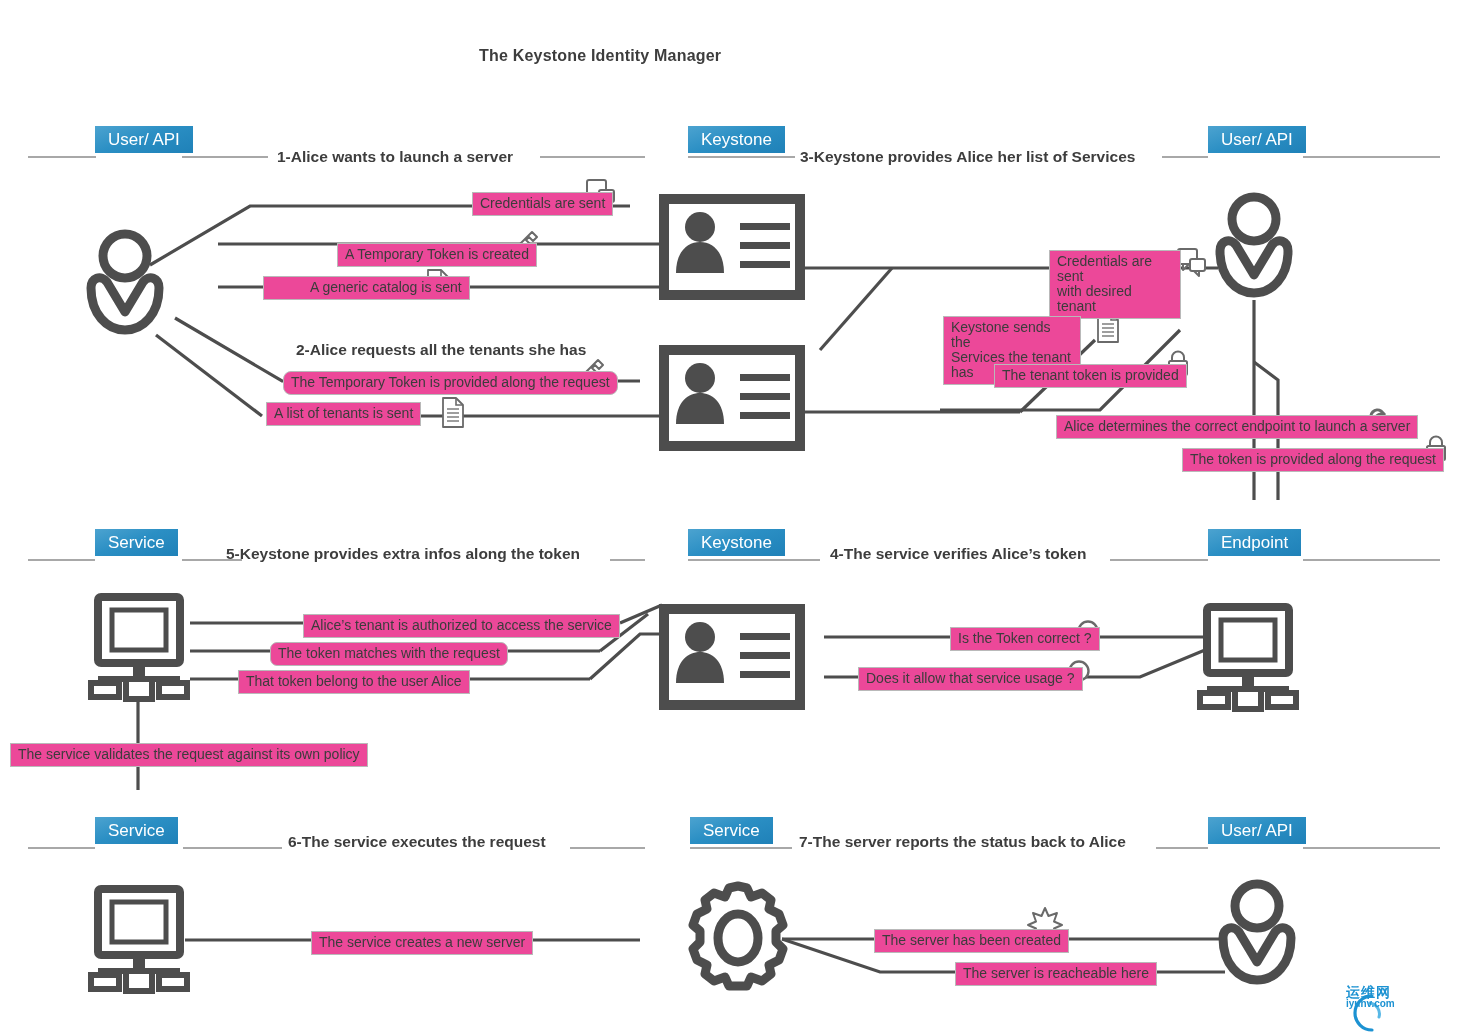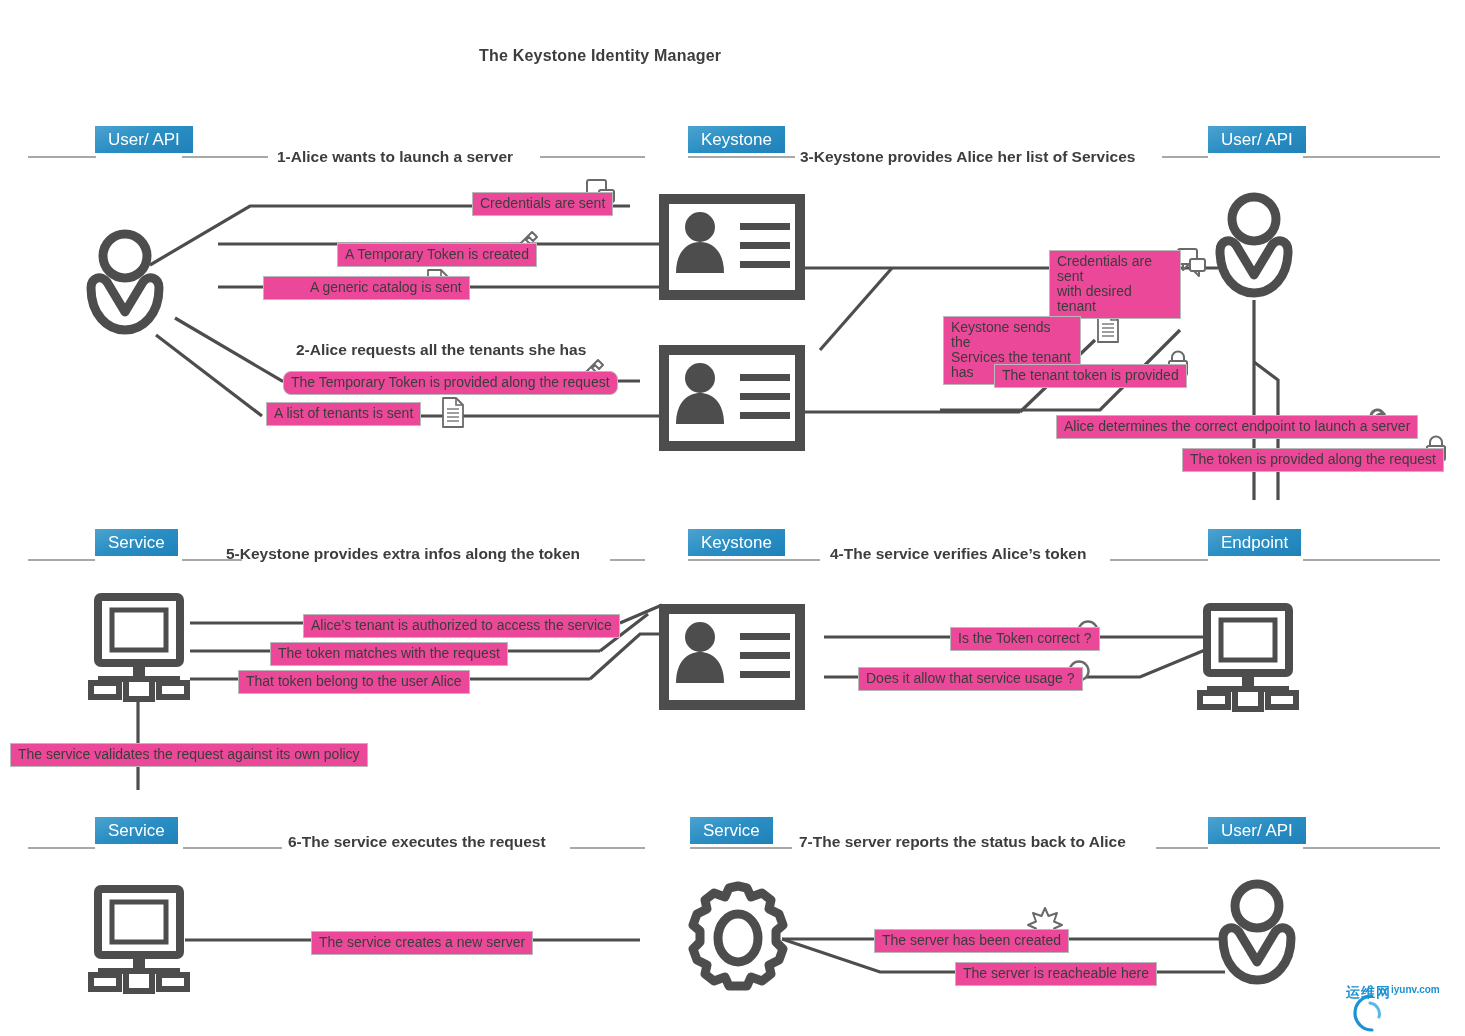--- a/index.html
+++ b/index.html
@@ -64,21 +64,21 @@
     box-sizing:border-box;
     white-space:nowrap;
   }
   .label-box.two-line{white-space:normal;}
 
   .watermark{
     left:1346px; top:985px;
     display:flex;align-items:center;gap:3px;
   }
   .wm-text{
-    display:flex;flex-direction:row;line-height:1;
+    display:flex;flex-direction:column;line-height:1;
   }
   .wm-cn{font-size:14px;color:#1c92d2;font-weight:bold;letter-spacing:1px;}
   .wm-en{font-size:10px;color:#1c92d2;font-weight:bold;letter-spacing:0px;}
 </style>
 </head>
 <body>
 
 <div id="stage">
 
   <svg id="svg-layer" viewBox="0 0 1465 1036">
@@ -341,21 +341,21 @@
   </div>
   <div class="abs label-box two-line" style="left:943px; top:316px; width:138px;">
     <span>Keystone sends the</span><br>
     <span>Services the tenant has</span>
   </div>
   <div class="abs label-box" style="left:994px; top:364px;">The tenant token is provided</div>
   <div class="abs label-box" style="left:1047px; top:415px;margin-left:9px;">Alice determines the correct endpoint to launch a server</div>
   <div class="abs label-box" style="left:1182px; top:448px;">The token is provided along the request</div>
 
   <div class="abs label-box" style="left:303px; top:614px;">Alice’s tenant is authorized to access the service</div>
-  <div class="abs label-box" style="left:270px; top:642px;">The token matches with the request</div>
+  <div class="abs label-box" style="left:270px; top:642px;border-radius:7px;">The token matches with the request</div>
   <div class="abs label-box" style="left:238px; top:670px;">That token belong to the user Alice</div>
   <div class="abs label-box" style="left:10px; top:743px;">The service validates the request against its own policy</div>
 
   <div class="abs label-box" style="left:950px; top:627px;">Is the Token correct ?</div>
   <div class="abs label-box" style="left:858px; top:667px;">Does it allow that service usage ?</div>
 
   <div class="abs label-box" style="left:311px; top:931px;">The service creates a new server</div>
 
   <div class="abs label-box" style="left:874px; top:929px;">The server has been created</div>
   <div class="abs label-box" style="left:955px; top:962px;">The server is reacheable here</div>

